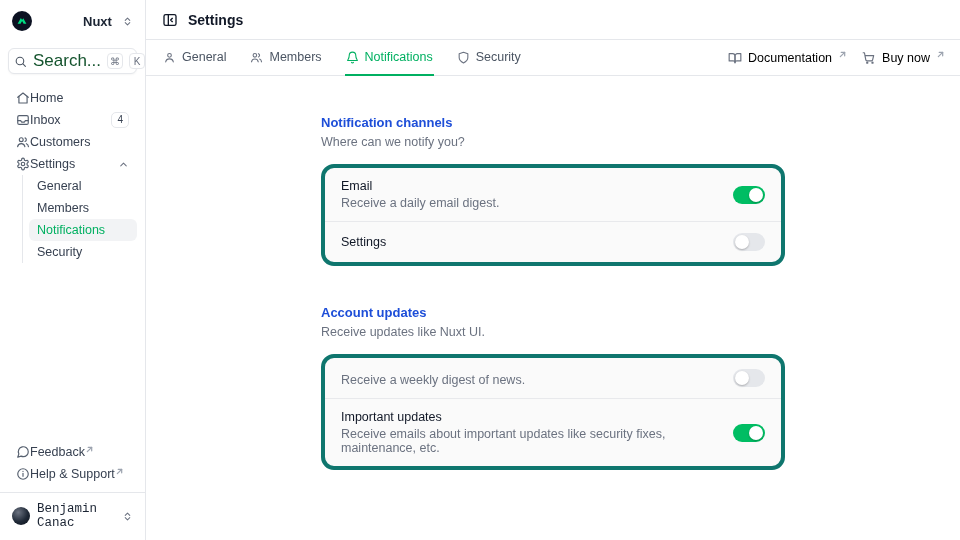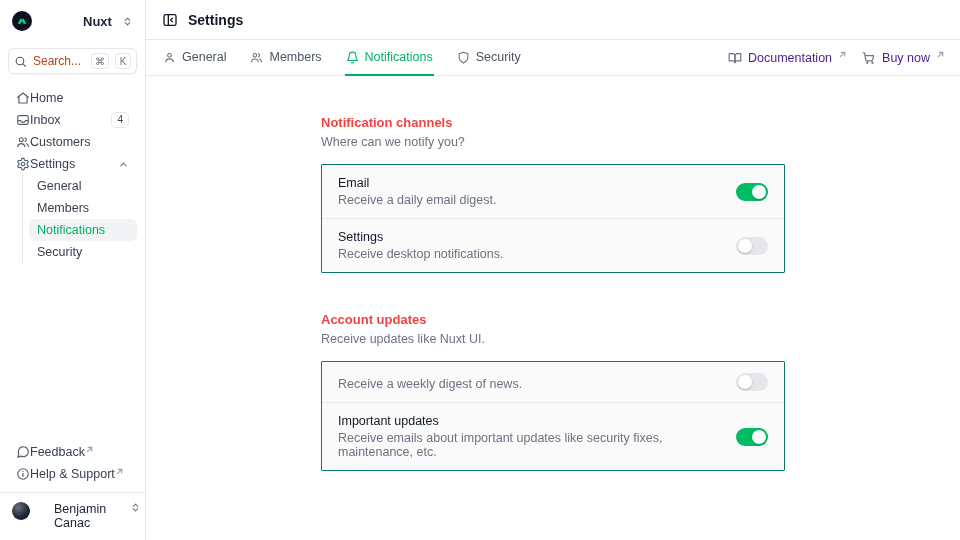--- a/index.html
+++ b/index.html
@@ -31,21 +31,21 @@
   }
   .team-name { font-weight: 700; font-size: 13px; color: #1b2433; padding-left: 44px; }
   .updown { margin-left: auto; color: #6b7280; display: flex; }
 
   .search-box {
     margin-top: 14px;
     height: 26px; border: 1px solid #e5e7eb; border-radius: 6px;
     display: flex; align-items: center; gap: 6px; padding: 0 5px;
     box-shadow: 0 1px 2px rgba(0,0,0,.04); cursor: text; background: #fff;
   }
-  .search-box .ph { color: #c2410c; flex: 1; font-size: 12px; }
+  .search-box .ph { color: #14532d; flex: 1; font-size: 17px; }
   .kbd {
     min-width: 16px; height: 16px; padding: 0 3px;
     border: 1px solid #e5e7eb; border-radius: 4px; background: #fff;
     font-size: 10px; color: #6b7280; display: flex; align-items: center; justify-content: center;
   }
   .nav { margin-top: 13px; display: flex; flex-direction: column; }
   .nav-item {
     display: flex; align-items: center; gap: 0;
     height: 22px; padding: 0 8px; border-radius: 6px;
     color: #374151; font-weight: 500; cursor: pointer;
@@ -64,22 +64,22 @@
   .subnav-item {
     height: 22px; display: flex; align-items: center;
     padding: 0 8px; border-radius: 6px; color: #374151; cursor: pointer;
   }
   .subnav-item.active { background: #f2f3f5; color: #00b061; font-weight: 500; }
 
   .sidebar-footer { margin-top: auto; display: flex; flex-direction: column; }
   .ext-arrow { color: #9ca3af; display: flex; margin: -6px 0 0 1px; }
   .side-divider { border-top: 1px solid #e5e7eb; margin: 7px -8px 0 -8px; }
   .user-row {
-    display: flex; align-items: flex-start; gap: 24px;
-    padding: 9px 4px 2px 4px; cursor: pointer;
+    display: flex; align-items: center; gap: 7px;
+    padding: 9px 4px 2px 4px; cursor: pointer; font-family: Liberation Mono, monospace;
   }
   .avatar {
     width: 18px; height: 18px; border-radius: 50%;
     background: radial-gradient(circle at 35% 30%, #6b7280 0%, #1f2937 55%, #0b0f18 100%);
     flex: 0 0 18px;
   }
   .user-name { font-weight: 500; font-size: 12.5px; color: #1b2433; }
 
   
   .main { flex: 1; display: flex; flex-direction: column; min-width: 0; }
@@ -98,32 +98,32 @@
     display: flex; align-items: center; gap: 6px;
     color: #4b5563; font-weight: 500; cursor: pointer;
     border-bottom: 2px solid transparent; margin-bottom: -1px; padding: 0 1px;
   }
   .tab .ticon { color: #6b7280; display: flex; }
   .tab.active { color: #00b061; border-bottom-color: #00b061; }
   .tab.active .ticon { color: #00b061; }
   .toolbar-right { margin-left: auto; display: flex; align-items: center; gap: 16px; }
   .tool-link {
     display: flex; align-items: center; gap: 6px;
-    color: #4c1d95; font-weight: 500; cursor: pointer;
+    color: #000000; font-weight: 500; cursor: pointer;
   }
   .tool-link .ticon { color: #6b7280; display: flex; }
 
   .content { flex: 1; overflow: hidden; padding-top: 39px; }
   .content-col { width: 464px; margin: 0 auto; }
   .section + .section { margin-top: 39px; }
-  .section-title { font-size: 13px; font-weight: 700; color: #ef4444; }
+  .section-title { font-size: 13px; font-weight: 700; color: #1d4ed8; }
   .section-desc { margin-top: 5px; color: #6b7280; }
   .card {
     margin-top: 15px; background: #fafafa;
-    border: 1px solid #0f766e; border-radius: 1px; overflow: hidden;
+    border: 4px solid #0f766e; border-radius: 13px; overflow: hidden;
   }
   .card-row { display: flex; align-items: center; gap: 16px; padding: 11px 16px; }
   .card-row + .card-row { border-top: 1px solid #e8e9ec; }
   .row-title { font-weight: 500; color: #111827; }
   .row-desc { margin-top: 3px; color: #6b7280; }
   .toggle {
     margin-left: auto; flex: 0 0 32px;
     width: 32px; height: 18px; border-radius: 9px; background: #e5e7eb;
     position: relative; cursor: pointer; transition: background .15s;
   }
@@ -376,21 +376,20 @@
                 <div class="row-title">Email</div>
                 <div class="row-desc">Receive a daily email digest.</div>
               </div>
               <div class="toggle on">
                   <span class="knob"></span>
                 </div>
             </div>
             <div class="card-row">
               <div>
                 <div class="row-title">Settings</div>
-                <div class="row-desc">Receive desktop notifications.</div>
               </div>
               <div class="toggle">
                   <span class="knob"></span>
                 </div>
             </div>
           </div>
         </section>
 
         <section class="section">
           <h2 class="section-title">Account updates</h2>

